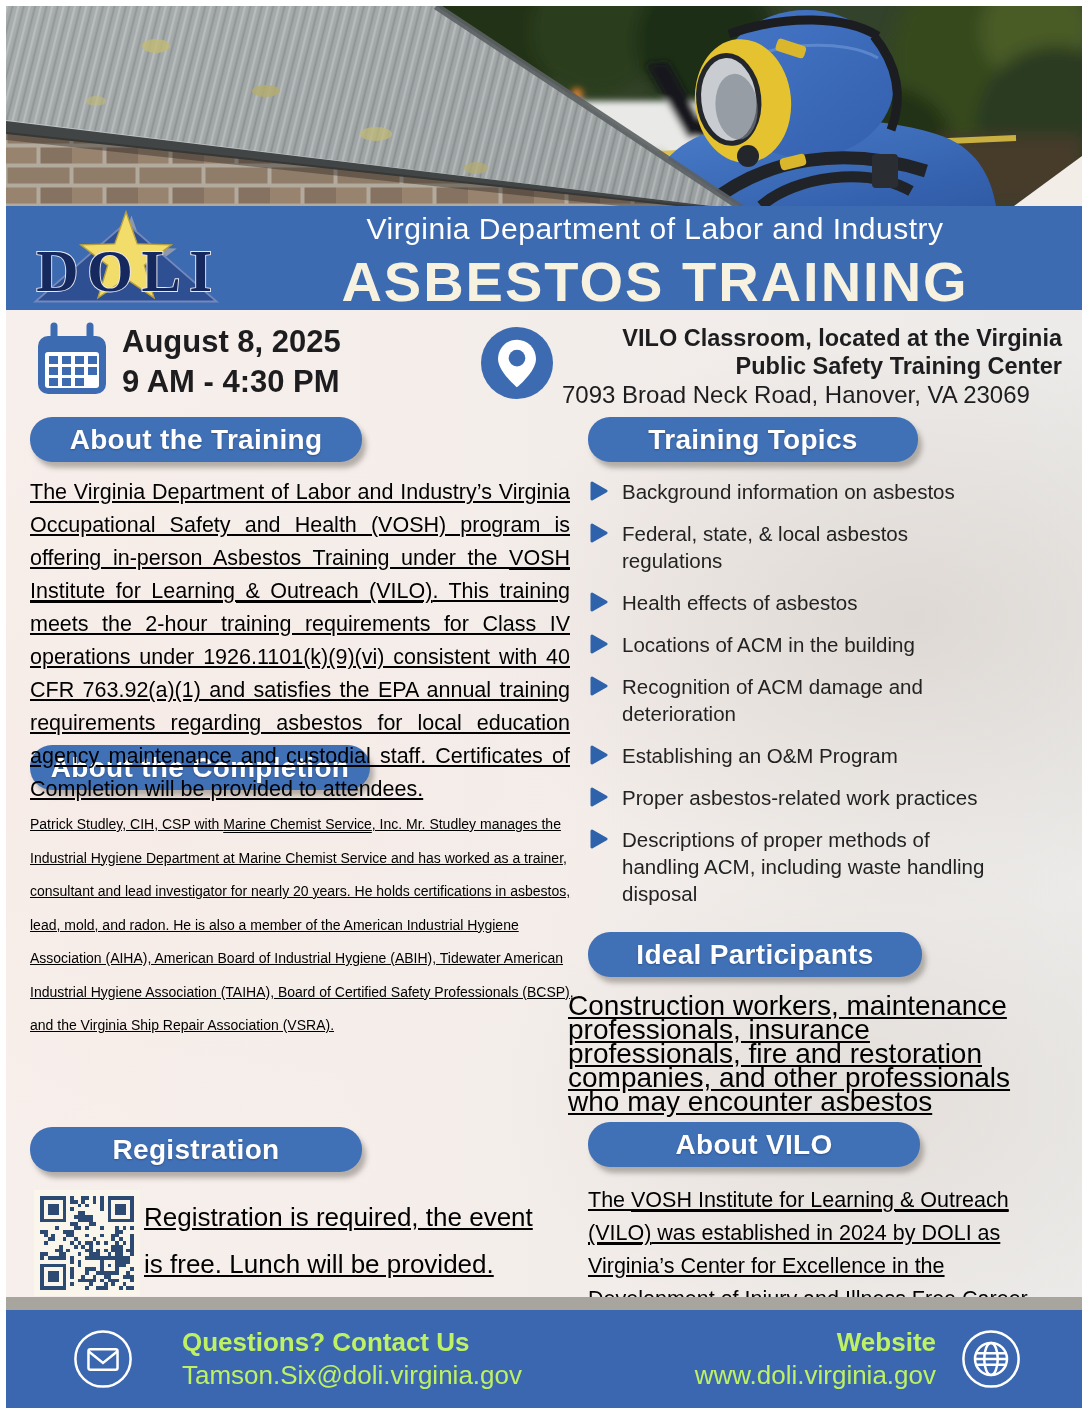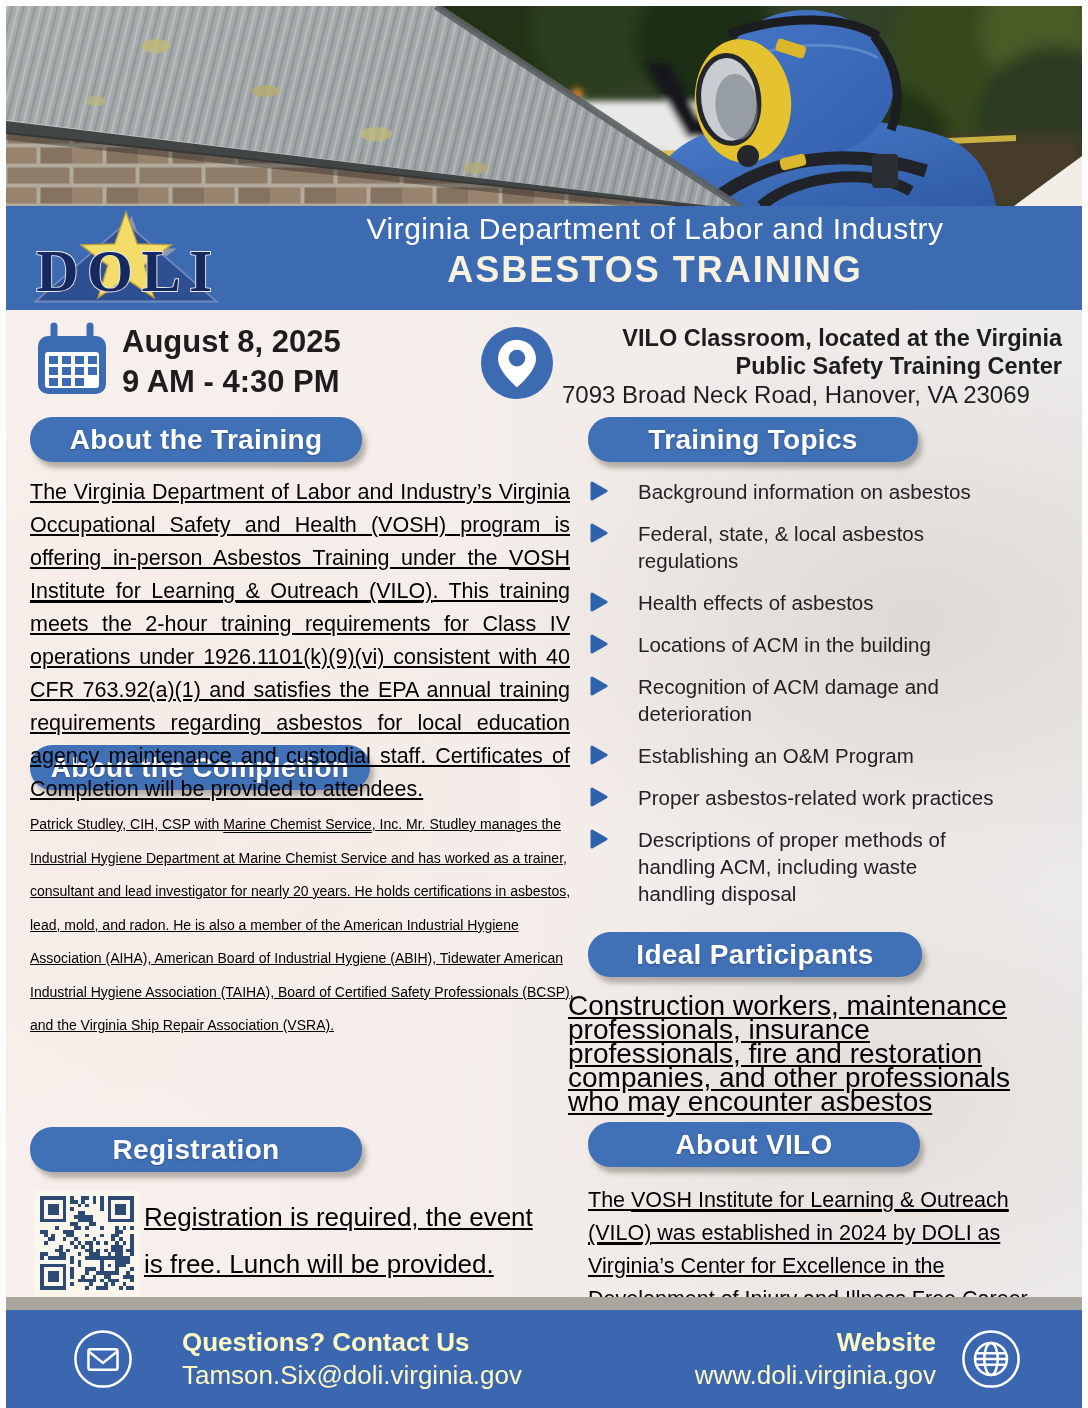--- a/index.html
+++ b/index.html
@@ -22,21 +22,21 @@
       radial-gradient(720px 520px at 14% 55%, rgba(247,233,227,.55), transparent 72%),
       linear-gradient(90deg,#f7efeb 0%, #f3edea 55%, #ecebe9 100%);
   }
   .frame{position:absolute; inset:0; border:6px solid #fff; border-bottom:0; z-index:40; pointer-events:none;}
   .photo{position:absolute; left:6px; top:6px; width:1076px; height:200px; z-index:2; overflow:hidden;}
   .photo svg{display:block;}
   .band{position:absolute; left:6px; top:206px; width:1076px; height:104px; background:var(--accent-blue); z-index:3;}
   .logo{position:absolute; left:22px; top:210px; width:208px; height:97px; z-index:4;}
   .band-text{position:absolute; left:240px; top:212px; width:830px; text-align:center; z-index:4;}
   .org-line{font-size:30px; font-weight:500; color:#ffffff; letter-spacing:.5px;}
-  .title-line{font-size:36px; font-weight:800; color:var(--cream); letter-spacing:2px; margin-top:3px;}
+  .title-line{font-size:56px; font-weight:800; color:var(--cream); letter-spacing:2px; margin-top:3px;}
 
   .cal-icon{position:absolute; left:32px; top:320px; width:80px; height:80px; z-index:3;}
   .date-block{position:absolute; left:122px; top:322px; font-size:31px; font-weight:700; color:#1d1d1f; line-height:40px; z-index:3;}
   .pin-icon{position:absolute; left:480px; top:326px; width:74px; height:74px; z-index:3;}
   .loc-block{position:absolute; left:562px; top:324px; width:500px; z-index:3; color:#1d1d1f;}
   .loc-bold{font-size:23.5px; font-weight:700; line-height:28px;text-align:right;}
   .loc-reg{font-size:24px; font-weight:400; line-height:30px;}
 
   .pill{
     position:absolute; height:45px; border-radius:22px; background:var(--pill-blue);
@@ -55,32 +55,32 @@
   .body-text{position:absolute; z-index:3; color:#000000;text-decoration:underline;}
   .training-body{left:30px; top:476px; width:540px; font-size:21.5px; line-height:33px; text-align:justify;}
   .instructor-body{left:30px; top:808px; width:548px; font-size:14px; line-height:33.5px;}
   .ideal-body{left:568px; top:994px; width:478px; font-size:28px; line-height:24px;}
   .vilo-body{left:588px; top:1184px; width:488px; font-size:21.5px; line-height:33px;}
   .reg-body{left:144px; top:1194px; width:404px; font-size:26px; line-height:47px;}
   .u{text-decoration:underline; text-underline-offset:3px;}
   .b{font-weight:700;}
 
   .topics{position:absolute; left:588px; top:478px; width:412px; display:flex; flex-direction:column; gap:15px; z-index:3;}
-  .topic{display:flex; gap:30px; align-items:flex-start;}
+  .topic{display:flex; gap:14px; align-items:flex-start;}
   .topic .arrow{flex:0 0 20px; margin-top:3px;}
   .topic .arrow svg{display:block; width:20px; height:20px;}
   .topic .arrow polygon{fill:var(--arrow-blue); stroke:var(--arrow-blue); stroke-width:3; stroke-linejoin:round;}
   .topic-text{font-size:20.5px; line-height:27px; color:#222;}
 
   .qr-box{position:absolute; left:34px; top:1190px; width:106px; height:106px; background:#fbf6ec; z-index:3; display:flex; align-items:center; justify-content:center;}
   .qr-box svg{width:94px; height:94px; shape-rendering:crispEdges;}
   .qr-box rect{fill:var(--navy);}
 
   .gray-strip{position:absolute; left:6px; right:6px; top:1297px; height:13px; background:var(--gray-strip); z-index:3;}
-  .footer{position:absolute; left:6px; right:6px; top:1310px; height:98px; background:var(--footer-blue); z-index:3; color:#fef9c3;}
+  .footer{position:absolute; left:6px; right:6px; top:1310px; height:98px; background:var(--footer-blue); z-index:3; color:#bef264;}
   .mail-icon{position:absolute; left:66px; top:18px; width:62px; height:62px;}
   .globe-icon{position:absolute; right:60px; top:18px; width:62px; height:62px;}
   .contact-block{position:absolute; left:176px; top:16px; line-height:33px;}
   .website-block{position:absolute; right:146px; top:16px; text-align:right; line-height:33px;margin-left:44px;}
   .f-bold{font-size:26px; font-weight:700;}
   .f-reg{font-size:26px; font-weight:400;}
   .footer .icon-stroke{stroke:#fff; fill:none; stroke-width:2.6;}
 </style>
 </head>
 <body>

